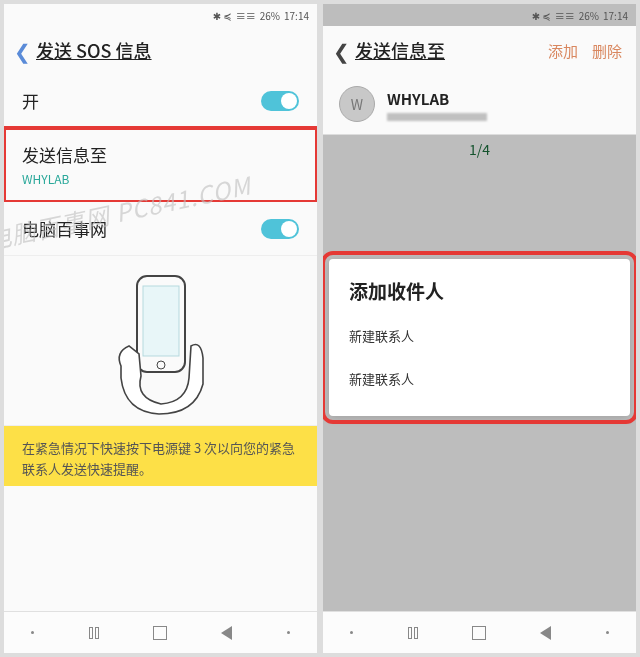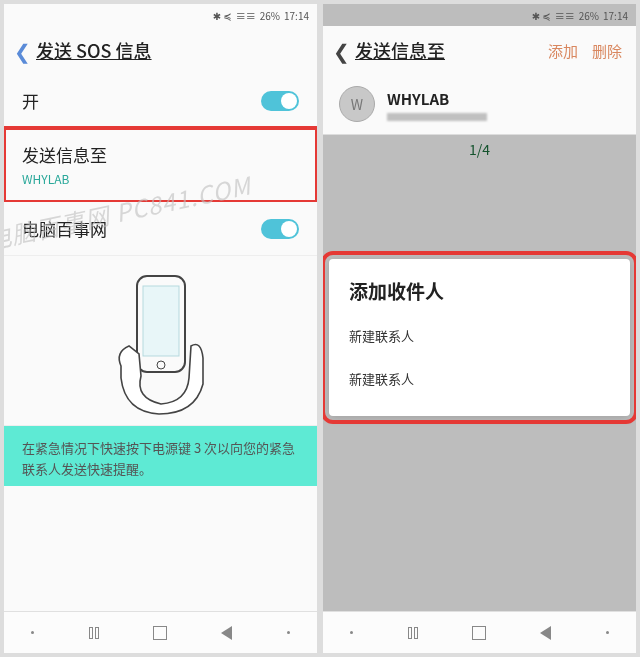--- a/index.html
+++ b/index.html
@@ -79,21 +79,21 @@
     height: 170px; display: flex; align-items: center; justify-content: center;
     background: #fafafa;
     border-bottom: 1px solid #eee;
   }
   .illustration svg { width: 140px; height: 150px; }
   .helptext {
     padding: 12px 18px 6px;
     font-size: 13px;
     color: #555;
     line-height: 1.6;
-    background: #5eead4;
+    background: #fde047;
   }
   .navbar {
     margin-top: auto;
     height: 42px;
     display: flex;
     align-items: center;
     justify-content: space-around;
     border-top: 1px solid #e0e0e0;
     background: #fcfcfc;
   }

